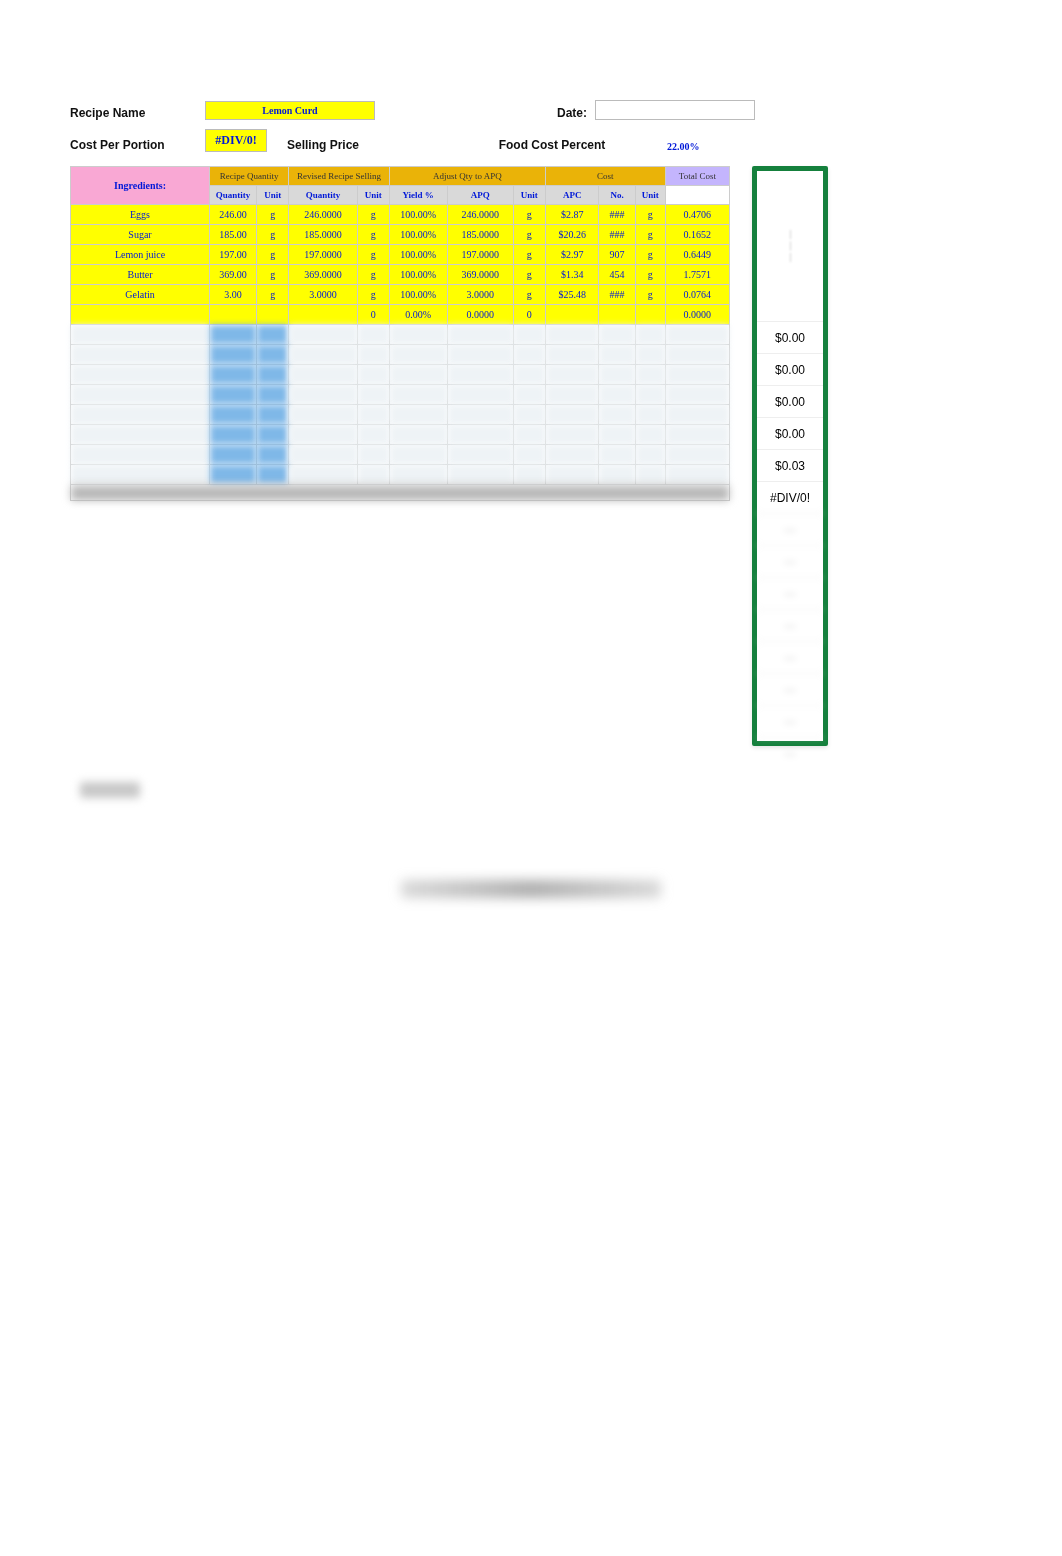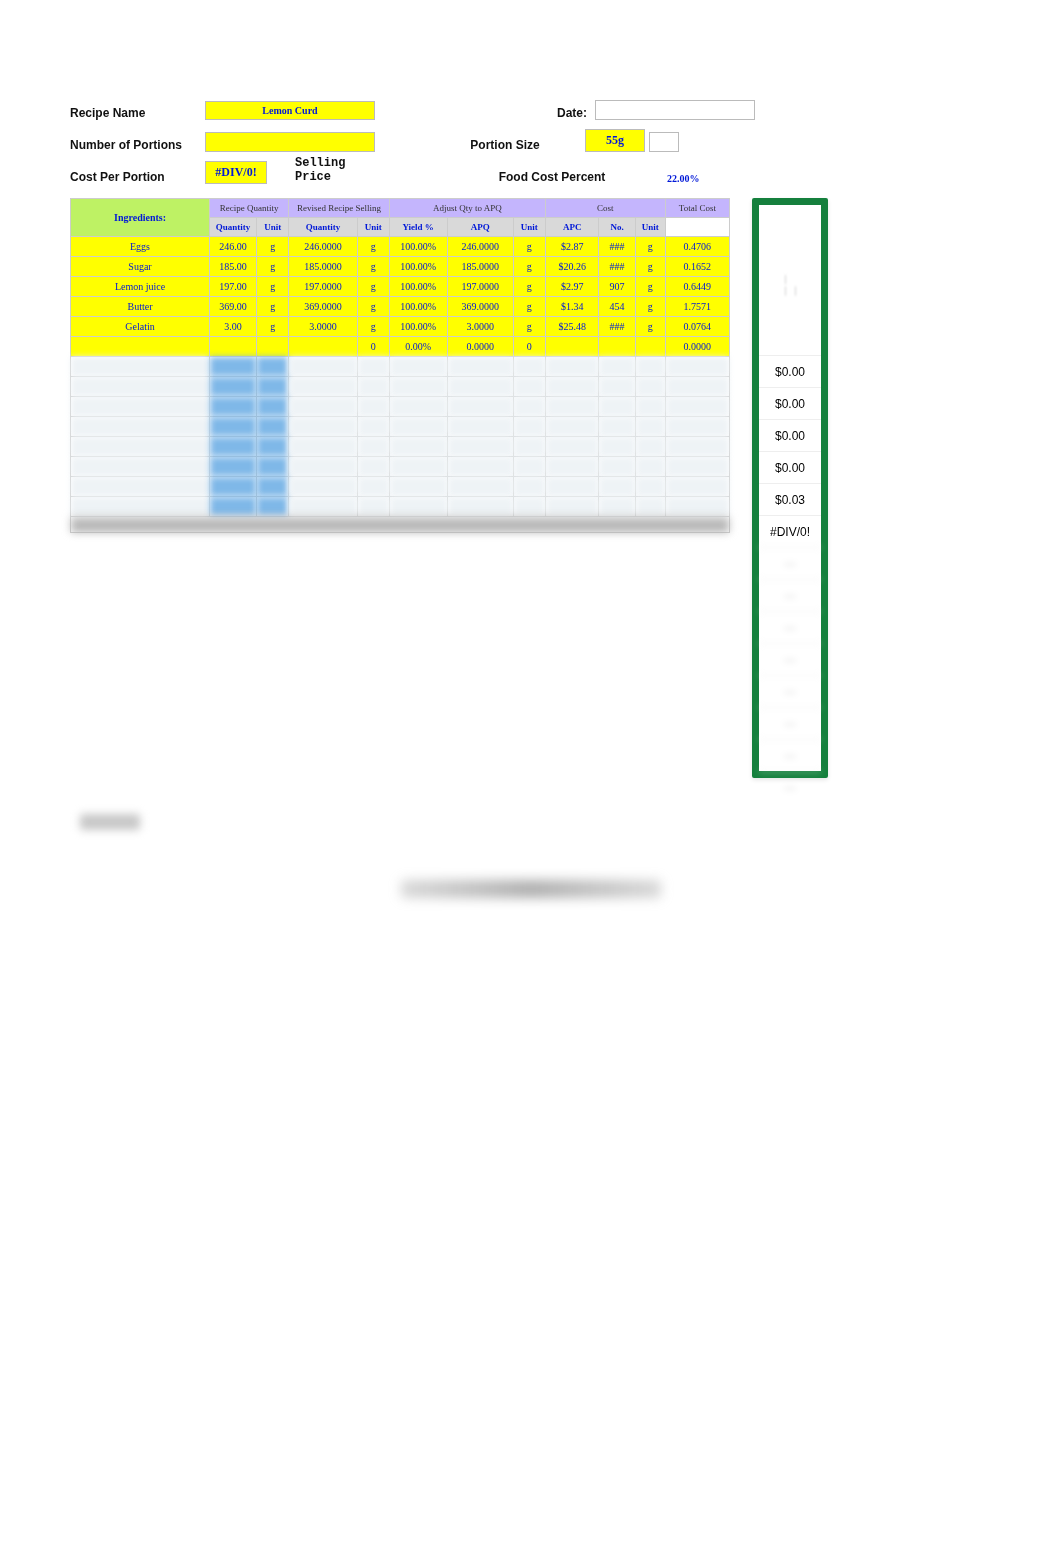--- a/index.html
+++ b/index.html
@@ -68,34 +68,34 @@
     width: 660px;
     font-size: 10px;
   }
   table.main th, table.main td {
     border: 1px solid #ccc;
     padding: 4px 2px;
     text-align: center;
     overflow: hidden;
   }
   .ghead {
-    background: #c4b5fd;
+    background: #eab308;
     font-weight: normal;
     font-size: 9px;
     color: #333;
     font-family: "Times New Roman", serif;
   }
   .ghead2 {
     background: #d9d9d9;
     font-size: 9px;
     color: #0018d8;
     font-family: "Times New Roman", serif;
   }
   .gheadIng {
-    background: #bef264;
+    background: #f9a8d4;
     font-size: 10px;
     color: #0018d8;
     font-family: "Times New Roman", serif;
     text-align: center;
   }
   .yl {
     background: #ffff00;
     color: #0018d8;
     font-family: "Times New Roman", serif;
   }
@@ -103,21 +103,21 @@
   .blur-row td {
     filter: blur(3px);
     background: #eef3f6;
     color: rgba(0,0,70,0.3);
     font-family: "Times New Roman", serif;
   }
   .blur-row .bluecell {
     background: #7fb8e8 !important;
   }
   .side {
-    border: 7px solid #15803d;
+    border: 5px solid #15803d;
     width: 76px;
     margin-left: 22px;
     position: relative;
     height: 580px;
     border-radius: 2px;
     box-shadow: 0 2px 4px rgba(0,0,0,0.1);
   }
   .side-head {
     height: 150px;
     position: relative;
@@ -191,34 +191,25 @@
   <div class="header-rows">
 
     <div class="hrow">
       <div class="lbl">Recipe Name</div>
       <div class="ylbox" style="width:170px;font-size:10px;">Lemon Curd</div>
       <div style="width:150px;"></div>
       <div style="width:70px;text-align:right;padding-right:8px;">Date:</div>
       <div class="wbox" style="width:160px;height:20px;"></div>
     </div>
 
-    <div class="hrow">
-      <div class="lbl">Number of Portions</div>
-      <div class="ylbox" style="width:170px;height:20px;"></div>
-      <div style="width:80px;"></div>
-      <div style="width:100px;text-align:center;">Portion Size</div>
-      <div style="width:30px;"></div>
-      <div class="ylbox" style="width:60px;font-size:12px;">55g</div>
-      <div class="wbox" style="width:30px;height:20px;margin-left:4px;"></div>
-    </div>
 
     <div class="hrow">
       <div class="lbl">Cost Per Portion</div>
       <div class="ylbox" style="width:62px;font-size:12px;">#DIV/0!</div>
-      <div style="width:100px;padding-left:28px;font-family:Liberation Mono, monospace;">Selling Price</div>
+      <div style="width:100px;padding-left:20px;">Selling Price</div>
       <div style="width:120px;"></div>
       <div style="width:130px;text-align:center;">Food Cost Percent</div>
       <div style="width:50px;"></div>
       <div class="bluev" style="font-size:10px;">22.00%</div>
     </div>
   </div>
 
   <div class="tbl-wrap">
     <table class="main">
       <colgroup>

